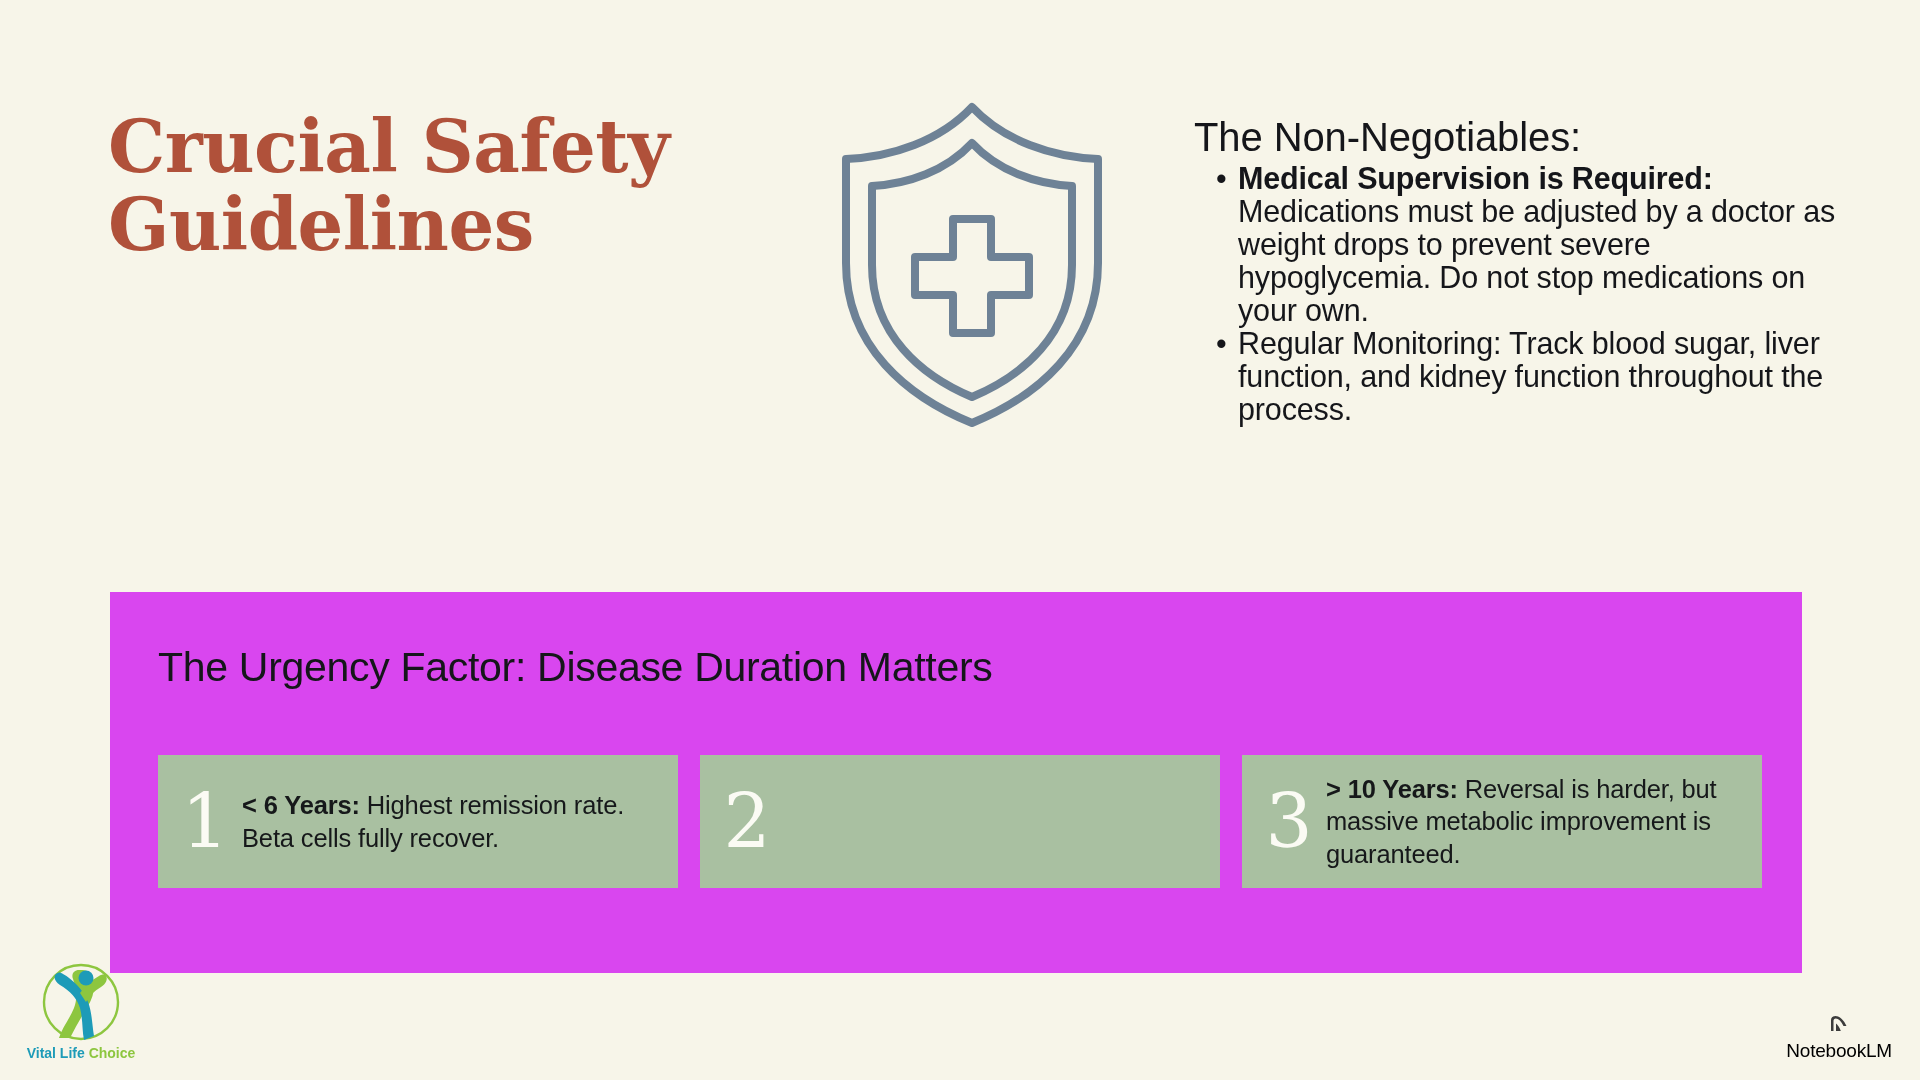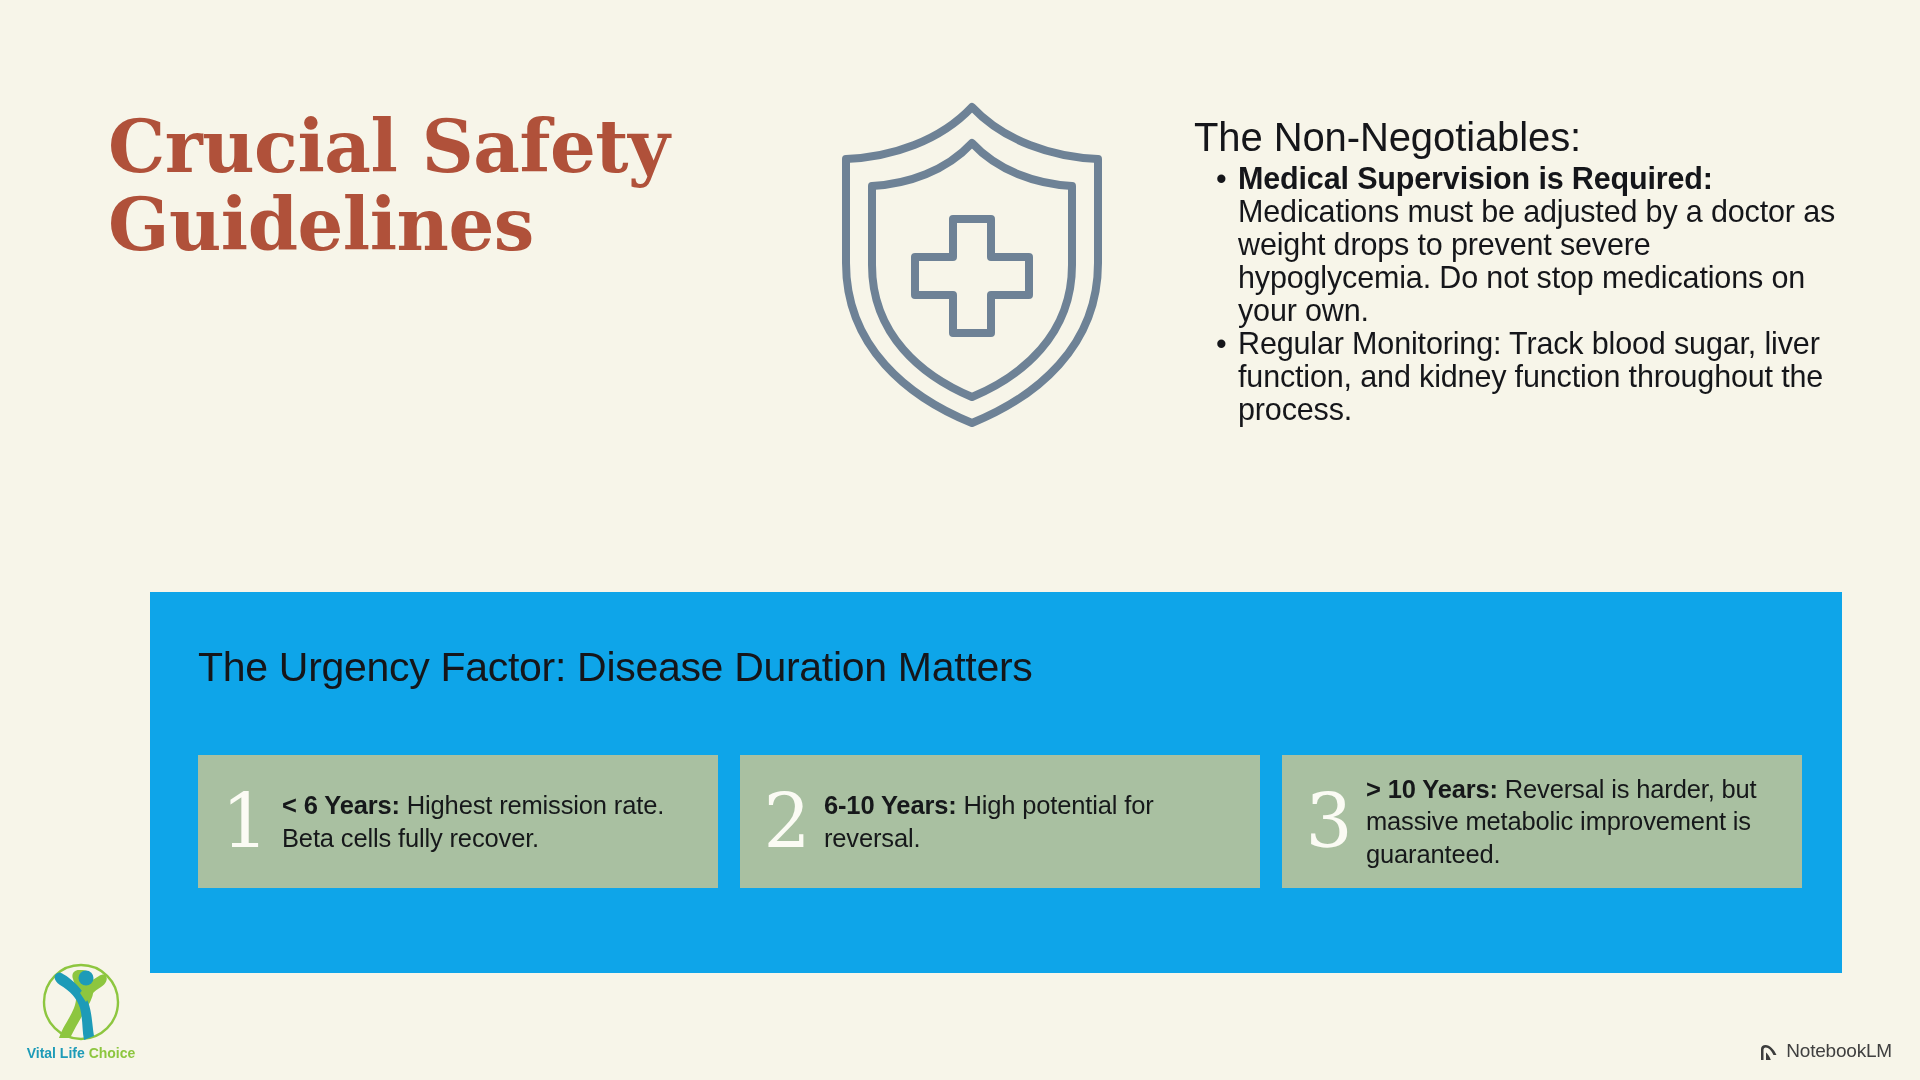--- a/index.html
+++ b/index.html
@@ -82,22 +82,21 @@
   }
   #notes li .b { font-weight: 700; margin-top: 28px; }
 
   
   #panel {
     position: absolute;
     left: 110px;
     top: 592px;
     width: 1692px;
     height: 381px;
-    background: #0ea5e9;
-    margin-left: 40px;
+    background: #d946ef;
   }
   #panel-heading {
     position: absolute;
     left: 48px;
     top: 52px;
     font-size: 41px;
     color: #15161a;
     letter-spacing: -0.3px;
     white-space: nowrap;
   }
@@ -150,25 +149,26 @@
     height: 112px;
   }
   #brand svg { display: block; width: 100%; height: 100%; }
 
   
   #watermark {
     position: absolute;
     right: 28px;
     bottom: 18px;
     display: flex;
-    align-items: flex-end;
+    align-items: center;
     gap: 7px;
-    color: #404040;
+    color: #000000;
     font-size: 19px;
     letter-spacing: -0.2px;
+    flex-direction: column;
   }
   #watermark svg { display: block; }
 </style>
 </head>
 <body>
 
 <div id="slide">
 
   <div id="title">
     <span class="tline">Crucial Safety</span>
@@ -202,21 +202,20 @@
 
     <div id="cards">
 
       <div class="card">
         <div class="card-num">1</div>
         <div class="card-text"><span class="b">&lt; 6 Years:</span><span> Highest remission rate. Beta cells fully recover.</span></div>
       </div>
 
       <div class="card">
         <div class="card-num">2</div>
-        <div class="card-text"><span class="b">6-10 Years:</span><span> High potential for reversal.</span></div>
       </div>
 
       <div class="card">
         <div class="card-num">3</div>
         <div class="card-text"><span class="b">&gt; 10 Years:</span><span> Reversal is harder, but massive metabolic improvement is guaranteed.</span></div>
       </div>
 
     </div>
   </div>
 

